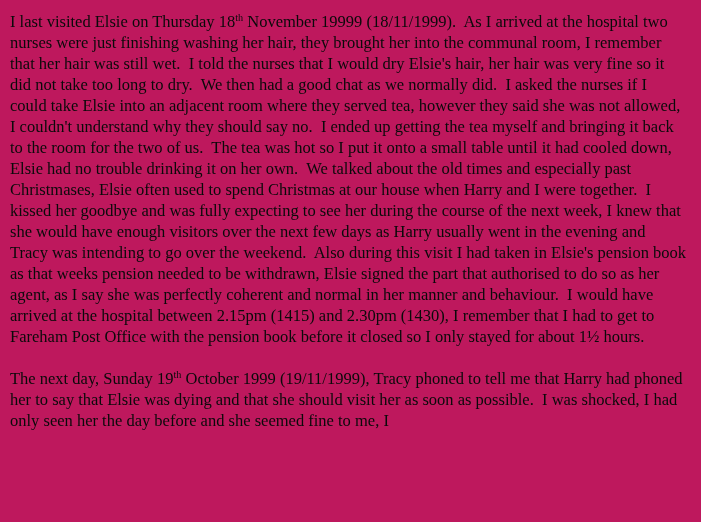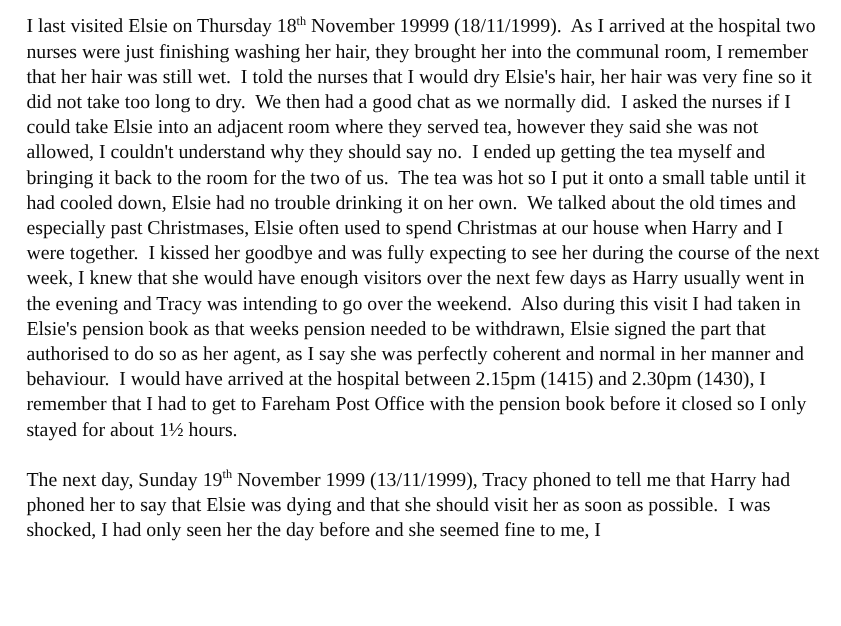--- a/index.html
+++ b/index.html
@@ -5,25 +5,25 @@
   html, body {
     margin: 0;
     padding: 0;
     background: #e8e8e8;
   }
   .page {
     position: relative;
     width: 701px;
     height: 522px;
     margin: 0 auto;
-    background: #ffffff;
+    background: #be185d;
     color: #0a0a0a;
     overflow: hidden;
     box-sizing: border-box;
-    padding: 11px 14px 0 22px;
+    padding: 11px 14px 0 10px;
     font-family: "Liberation Serif", "DejaVu Serif", serif;
   }
   .para {
     margin: 0 0 21px 0;
     font-size: 16.5px;
     line-height: 21px;
     white-space: pre-wrap;
     text-align: left;
   }
   .para sup {
@@ -31,15 +31,15 @@
     line-height: 0;
     vertical-align: super;
   }
 </style>
 </head>
 <body>
 
 <div class="page">
   <div class="doc-body">
       <p class="para"><span>I last visited Elsie on Thursday 18</span><sup>th</sup><span> November 19999 (18/11/1999).  As I arrived at the hospital two nurses were just finishing washing her hair, they brought her into the communal room, I remember that her hair was still wet.  I told the nurses that I would dry Elsie's hair, her hair was very fine so it did not take too long to dry.  We then had a good chat as we normally did.  I asked the nurses if I could take Elsie into an adjacent room where they served tea, however they said she was not allowed, I couldn't understand why they should say no.  I ended up getting the tea myself and bringing it back to the room for the two of us.  The tea was hot so I put it onto a small table until it had cooled down, Elsie had no trouble drinking it on her own.  We talked about the old times and especially past Christmases, Elsie often used to spend Christmas at our house when Harry and I were together.  I kissed her goodbye and was fully expecting to see her during the course of the next week, I knew that she would have enough visitors over the next few days as Harry usually went in the evening and Tracy was intending to go over the weekend.  Also during this visit I had taken in Elsie's pension book as that weeks pension needed to be withdrawn, Elsie signed the part that authorised to do so as her agent, as I say she was perfectly coherent and normal in her manner and behaviour.  I would have arrived at the hospital between 2.15pm (1415) and 2.30pm (1430), I remember that I had to get to Fareham Post Office with the pension book before it closed so I only stayed for about 1½ hours.</span></p>
-      <p class="para"><span>The next day, Sunday 19</span><sup>th</sup><span> November 1999 (13/11/1999), Tracy phoned to tell me that Harry had phoned her to say that Elsie was dying and that she should visit her as soon as possible.  I was shocked, I had only seen her the day before and she seemed fine to me, I</span></p>
+      <p class="para"><span>The next day, Sunday 19</span><sup>th</sup><span> October 1999 (19/11/1999), Tracy phoned to tell me that Harry had phoned her to say that Elsie was dying and that she should visit her as soon as possible.  I was shocked, I had only seen her the day before and she seemed fine to me, I</span></p>
     </div>
 </div>
 
 </body></html>

